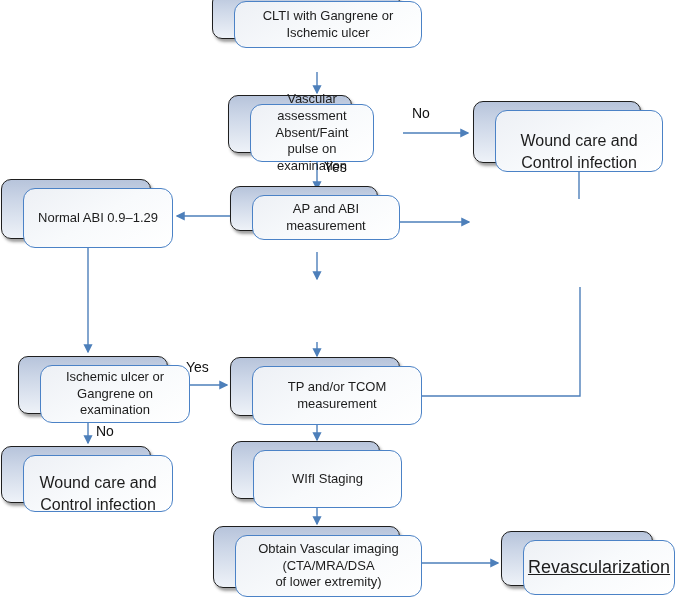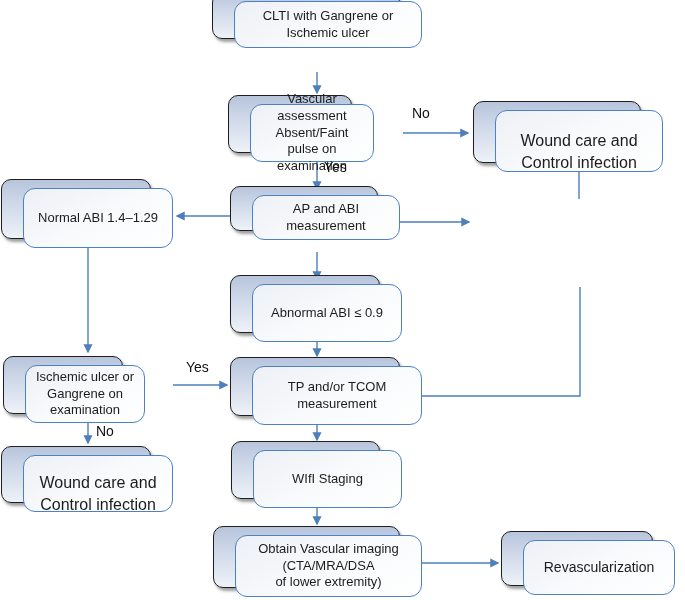--- a/index.html
+++ b/index.html
@@ -18,21 +18,21 @@
     position:absolute;left:0;top:0;width:100%;height:100%;
     border:1.5px solid #4b82c6;border-radius:12px;box-sizing:border-box;
     background:linear-gradient(150deg,#edf0f5 0%,#f8fafc 50%,#ffffff 100%);
     display:flex;align-items:center;justify-content:center;
     text-align:center;padding:4px 8px;
   }
   .node-label{
     white-space:pre-line;font-size:13px;line-height:1.28;color:#1c1c1c;
   }
   .node.big .node-label{font-size:16px;line-height:1.35;margin-top:21px;}
-  .node.med .node-label{font-size:14px;}
+  .node.med .node-label{font-size:18px;text-decoration:underline;}
   .edge-label{position:absolute;font-size:14px;color:#111111;}
 </style>
 </head>
 <body>
 
 <div id="canvas">
 
   <svg id="edge-layer" width="685" height="600" viewBox="0 0 685 600">
     <defs>
       <marker id="arw" viewBox="0 0 10 10" refX="8.5" refY="5" markerWidth="6.5" markerHeight="6.5" orient="auto-start-reverse">
@@ -77,41 +77,35 @@
     <div class="node-back"></div>
     <div class="node-front">
       <div class="node-label">Wound care and
 Control infection</div>
     </div>
   </div>
 
   <div class="node" style="left:23px;top:188px;width:150px;height:60px">
     <div class="node-back"></div>
     <div class="node-front">
-      <div class="node-label">Normal ABI 1.4–1.29</div>
+      <div class="node-label">Normal ABI 0.9–1.29</div>
     </div>
   </div>
 
   <div class="node" style="left:252px;top:195px;width:148px;height:45px">
     <div class="node-back"></div>
     <div class="node-front">
       <div class="node-label">AP and ABI
 measurement</div>
     </div>
   </div>
 
 
-  <div class="node" style="left:252px;top:284px;width:150px;height:58px">
-    <div class="node-back"></div>
-    <div class="node-front">
-      <div class="node-label">Abnormal ABI ≤ 0.9</div>
-    </div>
-  </div>
 
-  <div class="node" style="left:25px;top:365px;width:120px;height:58px">
+  <div class="node" style="left:40px;top:365px;width:150px;height:58px">
     <div class="node-back"></div>
     <div class="node-front">
       <div class="node-label">Ischemic ulcer or
 Gangrene on
 examination</div>
     </div>
   </div>
 
   <div class="node" style="left:252px;top:366px;width:170px;height:59px">
     <div class="node-back"></div>

